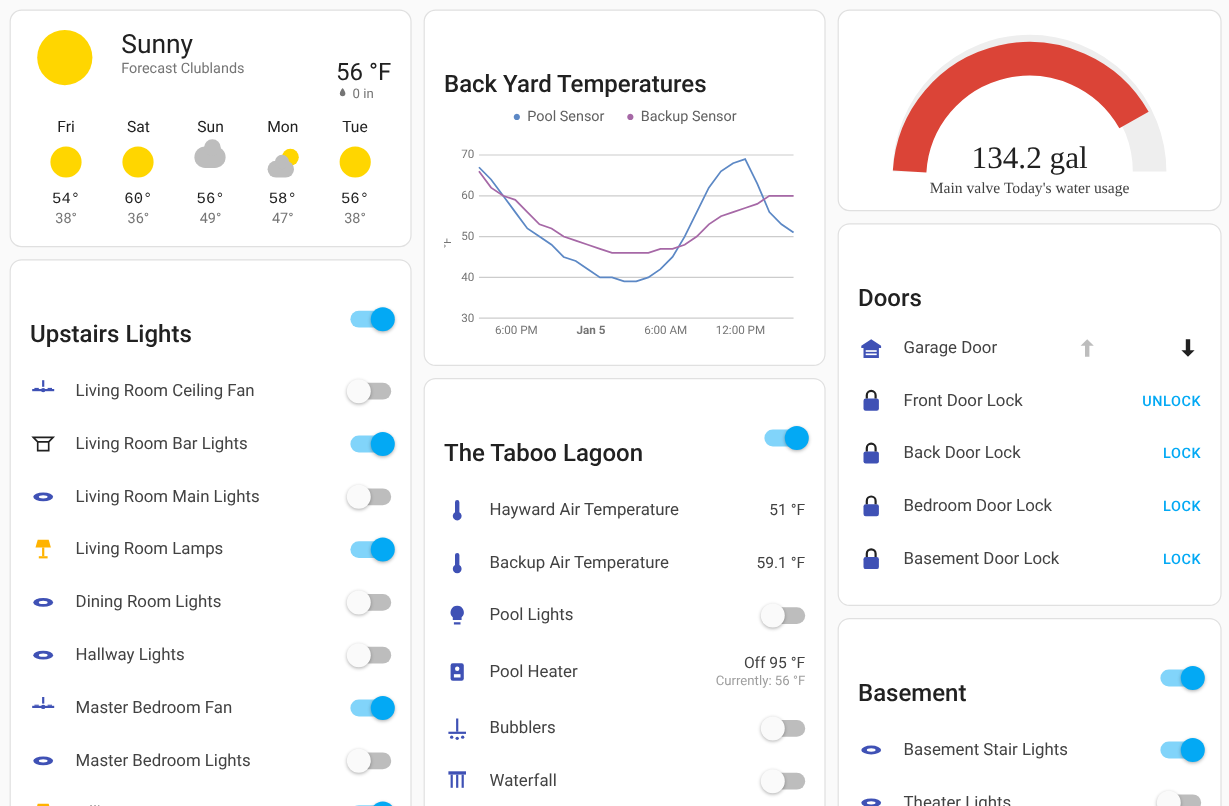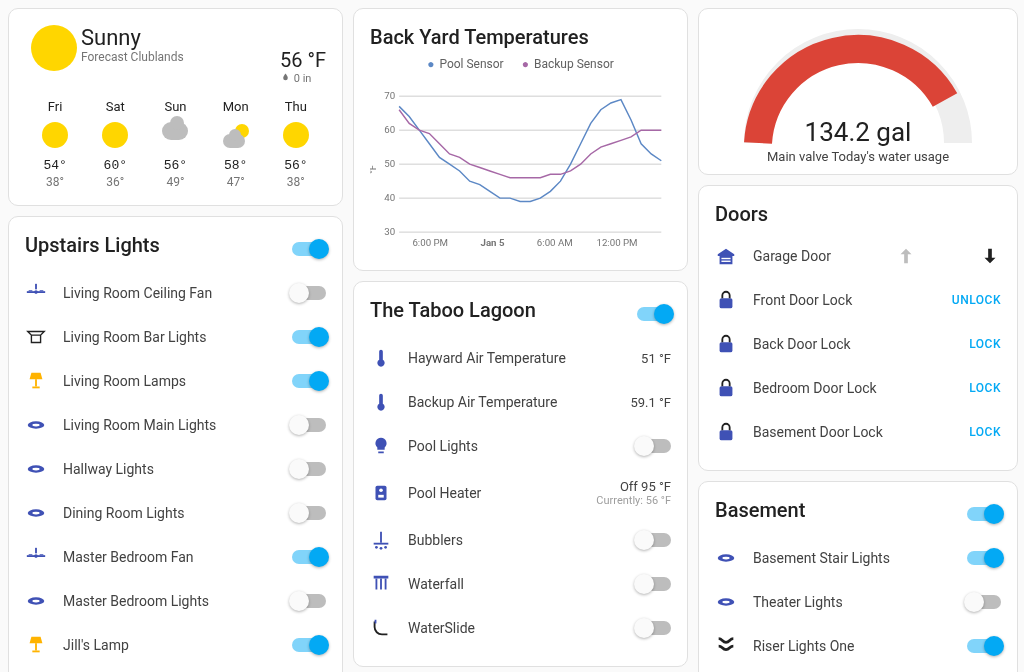--- a/index.html
+++ b/index.html
@@ -20,23 +20,24 @@
 .card {
   background: #fff;
   border: 1px solid #e0e0e0;
   border-radius: 10px;
   padding: 16px;
 }
 .card-title {
   font-size: 20px;
   font-weight: 500;
   margin-bottom: 8px;
-}
-
-.weather-head { display: flex; align-items: flex-start; gap: 4px; }
+  margin-top: 33px;
+}
+
+.weather-head { display: flex; align-items: flex-start; gap: 24px; }
 .sun-big { width: 46px; height: 46px; background: #ffd600; border-radius: 50%; flex-shrink: 0; margin-left: 6px; }
 .weather-title { flex: 1; }
 .weather-title .cond { font-size: 22px; font-weight: 400; }
 .weather-title .loc { font-size: 12px; color: #757575; }
 .weather-temp { text-align: right; font-size: 20px; margin-top: 23px; }
 .weather-precip { font-size: 11px; color: #757575; }
 .forecast-row { display: flex; justify-content: space-around; margin-top: 14px; }
 .fday { text-align: center; font-size: 13px; }
 .fday .name { margin-bottom: 8px; }
 .fday .ic { width: 26px; height: 26px; margin: 0 auto 10px; }
@@ -78,21 +79,21 @@
 .toggle.on::after { background: #03a9f4; right: -3px; }
 .toggle.off { background: #bdbdbd; }
 .toggle.off::after { background: #fafafa; left: -3px; }
 
 
 .blue svg { fill: #3f51b5; }
 .amber svg { fill: #ffb300; }
 .grey svg { fill: #9e9e9e; }
 
 
-.gauge-card { text-align: center; padding: 16px 16px 10px; }
+.gauge-card { text-align: center; padding: 16px 16px 10px; font-family: Liberation Serif, serif; }
 .gauge-wrap { position: relative; width: 240px; height: 120px; margin: 0 auto; }
 .gauge-val { font-size: 26px; margin-top: -28px; }
 .gauge-label { font-size: 13px; color: #424242; margin-top: 2px; }
 
 
 .arrow { color: #9e9e9e; }
 .arrow.dark { color: #212121; }
 
 
 .chart-card { padding: 16px 16px 8px; }
@@ -231,21 +232,21 @@
           <div class="fday">
             <div class="name">Mon</div>
             <div class="ic ic-partly">
               <div class="s"></div>
               <div class="c"></div>
             </div>
             <div class="hi">58°</div>
             <div class="lo">47°</div>
           </div>
           <div class="fday">
-            <div class="name">Thu</div>
+            <div class="name">Tue</div>
             <div class="ic ic-sun"></div>
             <div class="hi">56°</div>
             <div class="lo">38°</div>
           </div>
         </div>
     </div>
 
     <div class="card">
       <div class="section-head">
         <div class="card-title">Upstairs Lights</div>
@@ -264,53 +265,53 @@
           <div class="row">
             <div class="icon grey">
               <svg>
                 <use href="#i-bar"></use>
               </svg>
             </div>
             <div class="label ">Living Room Bar Lights</div>
             <div class="toggle on"></div>
           </div>
           <div class="row">
+            <div class="icon blue">
+              <svg>
+                <use href="#i-light"></use>
+              </svg>
+            </div>
+            <div class="label ">Living Room Main Lights</div>
+            <div class="toggle off"></div>
+          </div>
+          <div class="row">
             <div class="icon amber">
               <svg>
                 <use href="#i-lamp"></use>
               </svg>
             </div>
             <div class="label ">Living Room Lamps</div>
             <div class="toggle on"></div>
           </div>
           <div class="row">
             <div class="icon blue">
               <svg>
                 <use href="#i-light"></use>
               </svg>
             </div>
-            <div class="label ">Living Room Main Lights</div>
+            <div class="label ">Dining Room Lights</div>
             <div class="toggle off"></div>
           </div>
           <div class="row">
             <div class="icon blue">
               <svg>
                 <use href="#i-light"></use>
               </svg>
             </div>
             <div class="label ">Hallway Lights</div>
-            <div class="toggle off"></div>
-          </div>
-          <div class="row">
-            <div class="icon blue">
-              <svg>
-                <use href="#i-light"></use>
-              </svg>
-            </div>
-            <div class="label ">Dining Room Lights</div>
             <div class="toggle off"></div>
           </div>
           <div class="row">
             <div class="icon blue">
               <svg>
                 <use href="#i-fan"></use>
               </svg>
             </div>
             <div class="label ">Master Bedroom Fan</div>
             <div class="toggle on"></div>

